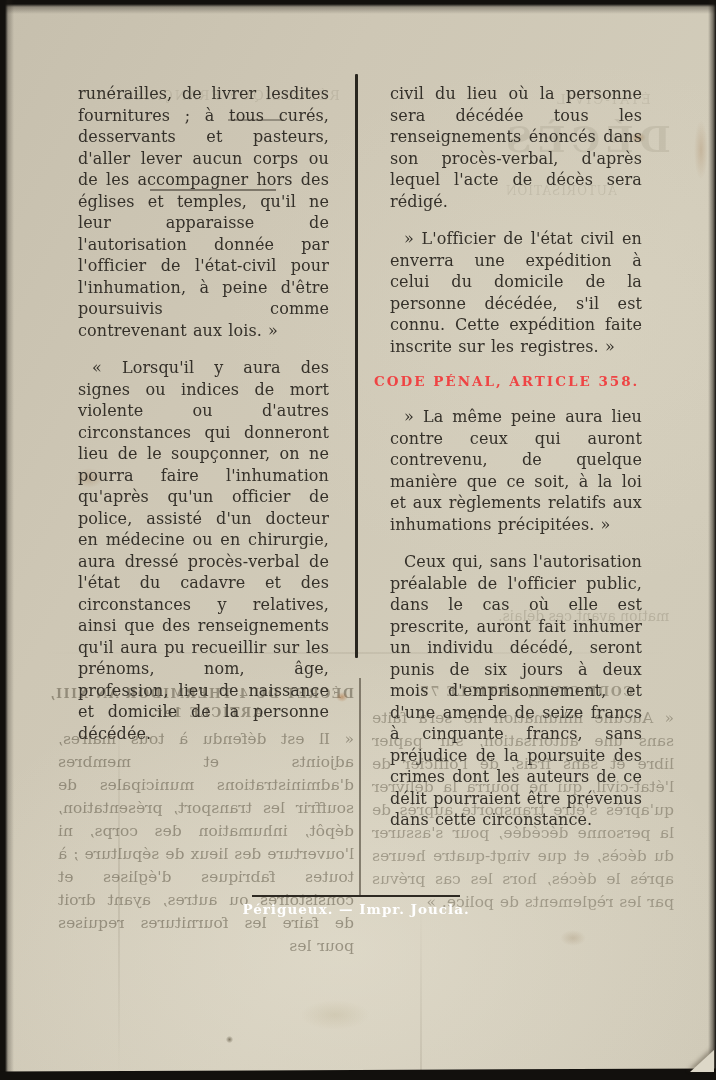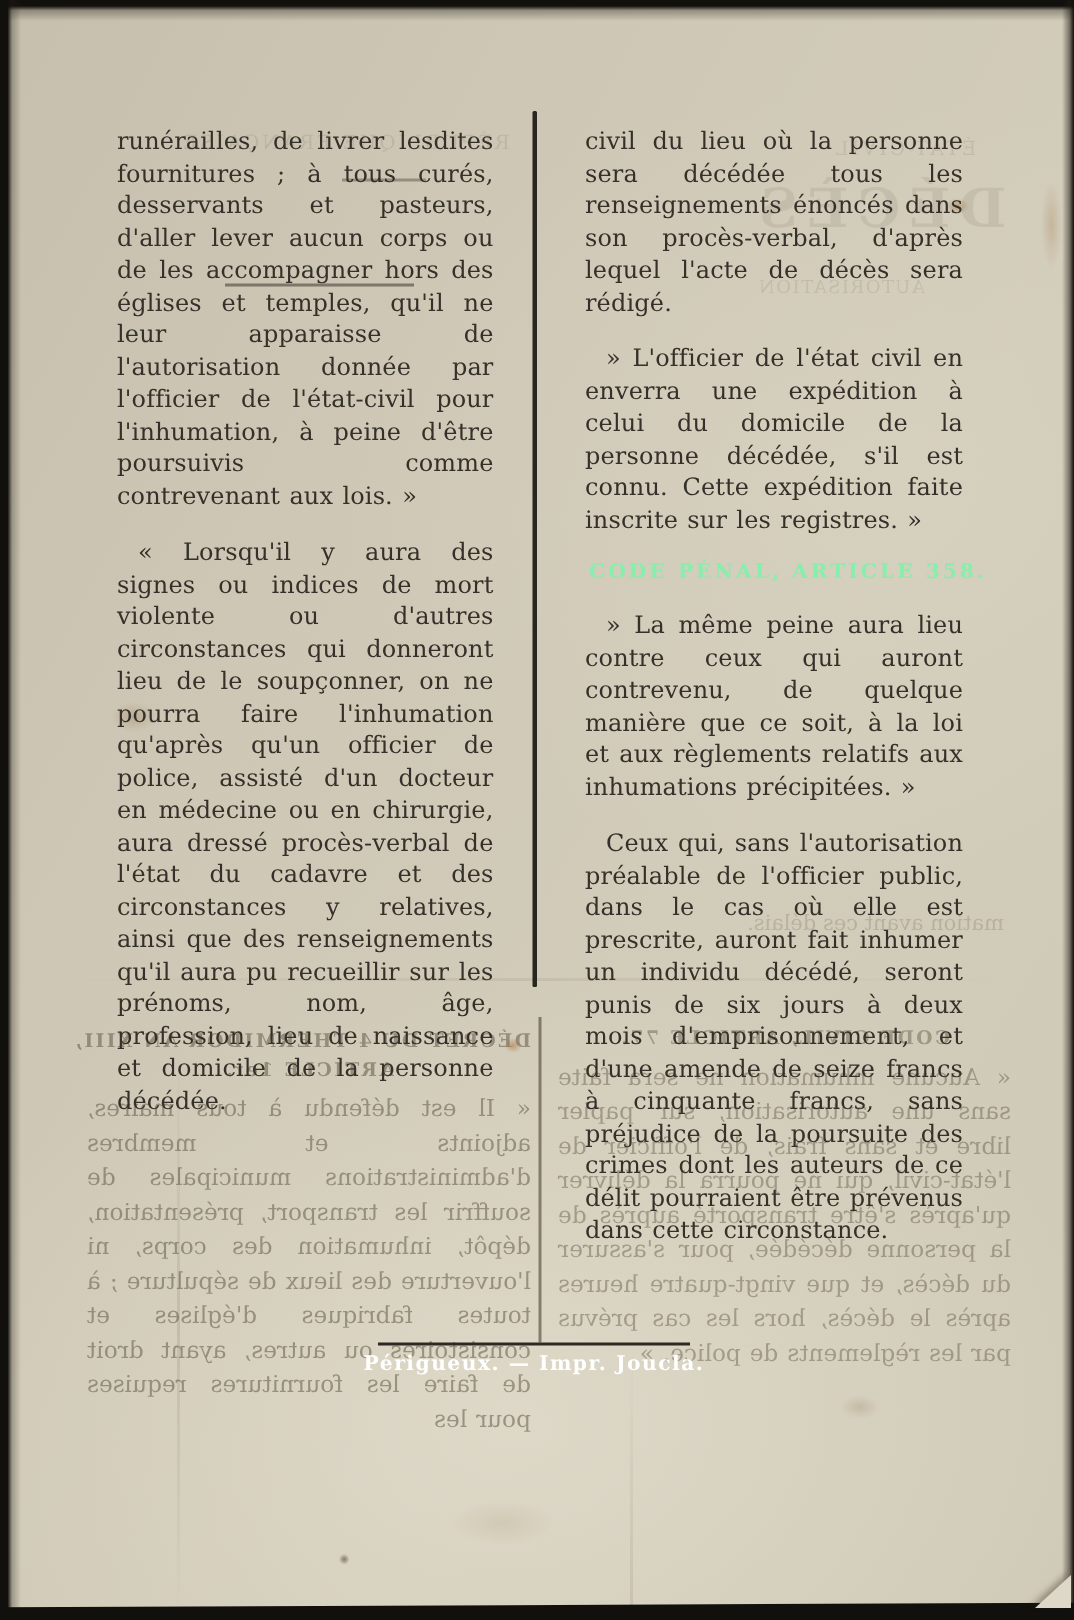--- a/index.html
+++ b/index.html
@@ -9,22 +9,22 @@
   .paper{position:absolute;inset:0;
     background:
       radial-gradient(ellipse 600px 420px at 48% 88%, rgba(236,231,216,.45), rgba(0,0,0,0) 70%),
       radial-gradient(ellipse 500px 380px at 80% 30%, rgba(222,216,198,.35), rgba(0,0,0,0) 70%),
       linear-gradient(118deg, #c6bfad 0%, #cec7b5 30%, #d2ccba 62%, #cfc9b7 100%);}
   
   .col{position:absolute;z-index:3;color:#35312a;}
   .col p{margin:16px;text-align:justify;font-size:16px;line-height:21.5px;
          letter-spacing:.1px;word-spacing:1px;}
   .col p.indent{text-indent:14px;}
-  .col h2{margin:15px 0 9px;text-align:right;font-size:13.5px;line-height:17px;
-          font-weight:700;letter-spacing:2px;color:#86efac;white-space:nowrap;}
+  .col h2{margin:15px 0 9px;text-align:left;font-size:13.5px;line-height:17px;
+          font-weight:700;letter-spacing:2px;color:#ef4444;white-space:nowrap;}
   #left-col{left:62px;top:67px;width:283px;}
   #right-col{left:374px;top:67px;width:284px;}
   .divider{position:absolute;left:355px;top:74px;width:3px;height:584px;
            background:#29261f;z-index:3;border-radius:1px;}
   
   .artifact{position:absolute;z-index:4;background:rgba(45,40,32,.5);height:1.5px;}
   
   .imprint-rule{position:absolute;left:252px;top:895px;width:208px;height:2px;
                 background:#2d2922;z-index:5;}
   .imprint{position:absolute;left:238px;top:901px;width:236px;z-index:5;

